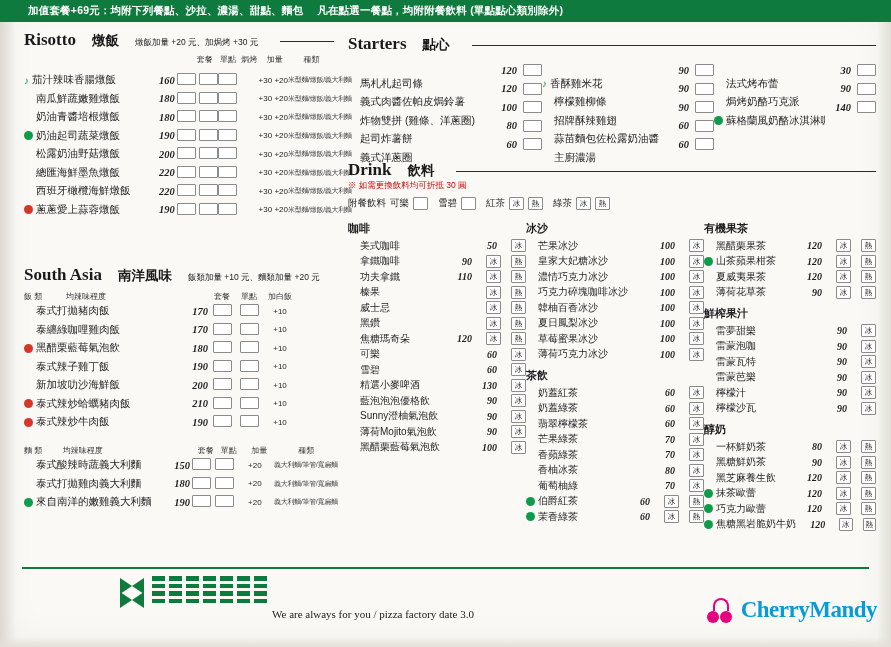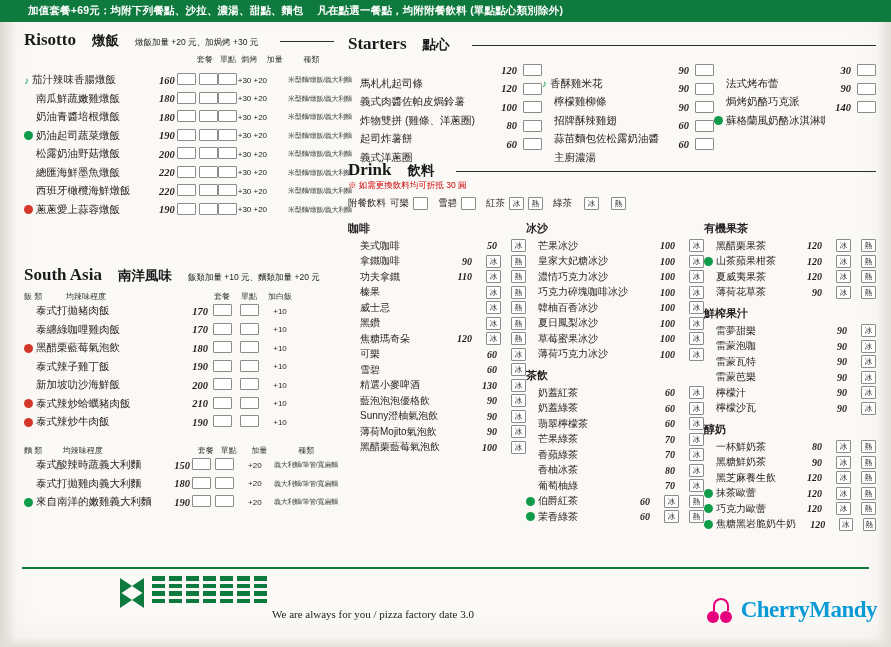--- a/index.html
+++ b/index.html
@@ -124,21 +124,21 @@
     letter-spacing: -0.3px;
   }
   
   #risotto { position: absolute; left: 24px; top: 30px; width: 310px; }
   #risotto .rows { margin-top: 6px; }
   #risotto .mrow .nm { width: 138px; }
   #risotto .mrow .price { width: 30px; }
   #risotto .set { width: 26px; text-align: center; }
   #risotto .ala { width: 22px; text-align: center; }
   #risotto .grill { width: 22px; text-align: center; }
-  #risotto .plus { width: 56px; font-size: 8px; text-align: left; color:#222;}
+  #risotto .plus { width: 56px; font-size: 8px; text-align: right; color:#222;}
   #risotto .kind { width: 46px; font-size: 7px; color:#444; }
   
   #southasia { position: absolute; left: 24px; top: 265px; width: 290px; }
   #southasia .mrow .nm { width: 150px; }
   #southasia .mrow .price { width: 34px; }
   #southasia .set { width: 28px; text-align:center;}
   #southasia .ala { width: 26px; text-align:center;}
   #southasia .add { width: 36px; font-size: 8px; text-align:center;}
   
   #noodles { position: absolute; left: 24px; top: 445px; width: 310px; }
@@ -685,21 +685,21 @@
           </span>
           <span style="display: flex; align-items: center; gap: 2px; margin-right: 6px;">
             <span>雪碧</span>
             <span class="tag tag-empty">冰</span>
           </span>
           <span style="display: flex; align-items: center; gap: 2px; margin-right: 6px;">
             <span>紅茶</span>
             <span class="tag">冰</span>
             <span class="tag">熱</span>
           </span>
-          <span style="display: flex; align-items: flex-end; gap: 10px; margin-right: 6px;">
+          <span style="display: flex; align-items: flex-end; gap: 2px; margin-right: 6px;">
             <span>綠茶</span>
             <span class="tag">冰</span>
             <span class="tag">熱</span>
           </span>
         </span>
     </div>
     <div class="dgrid">
       <div class="dcol dcol-1" id="dcol1">
           <div class="dsub">咖啡</div>
           <div class="drow">

